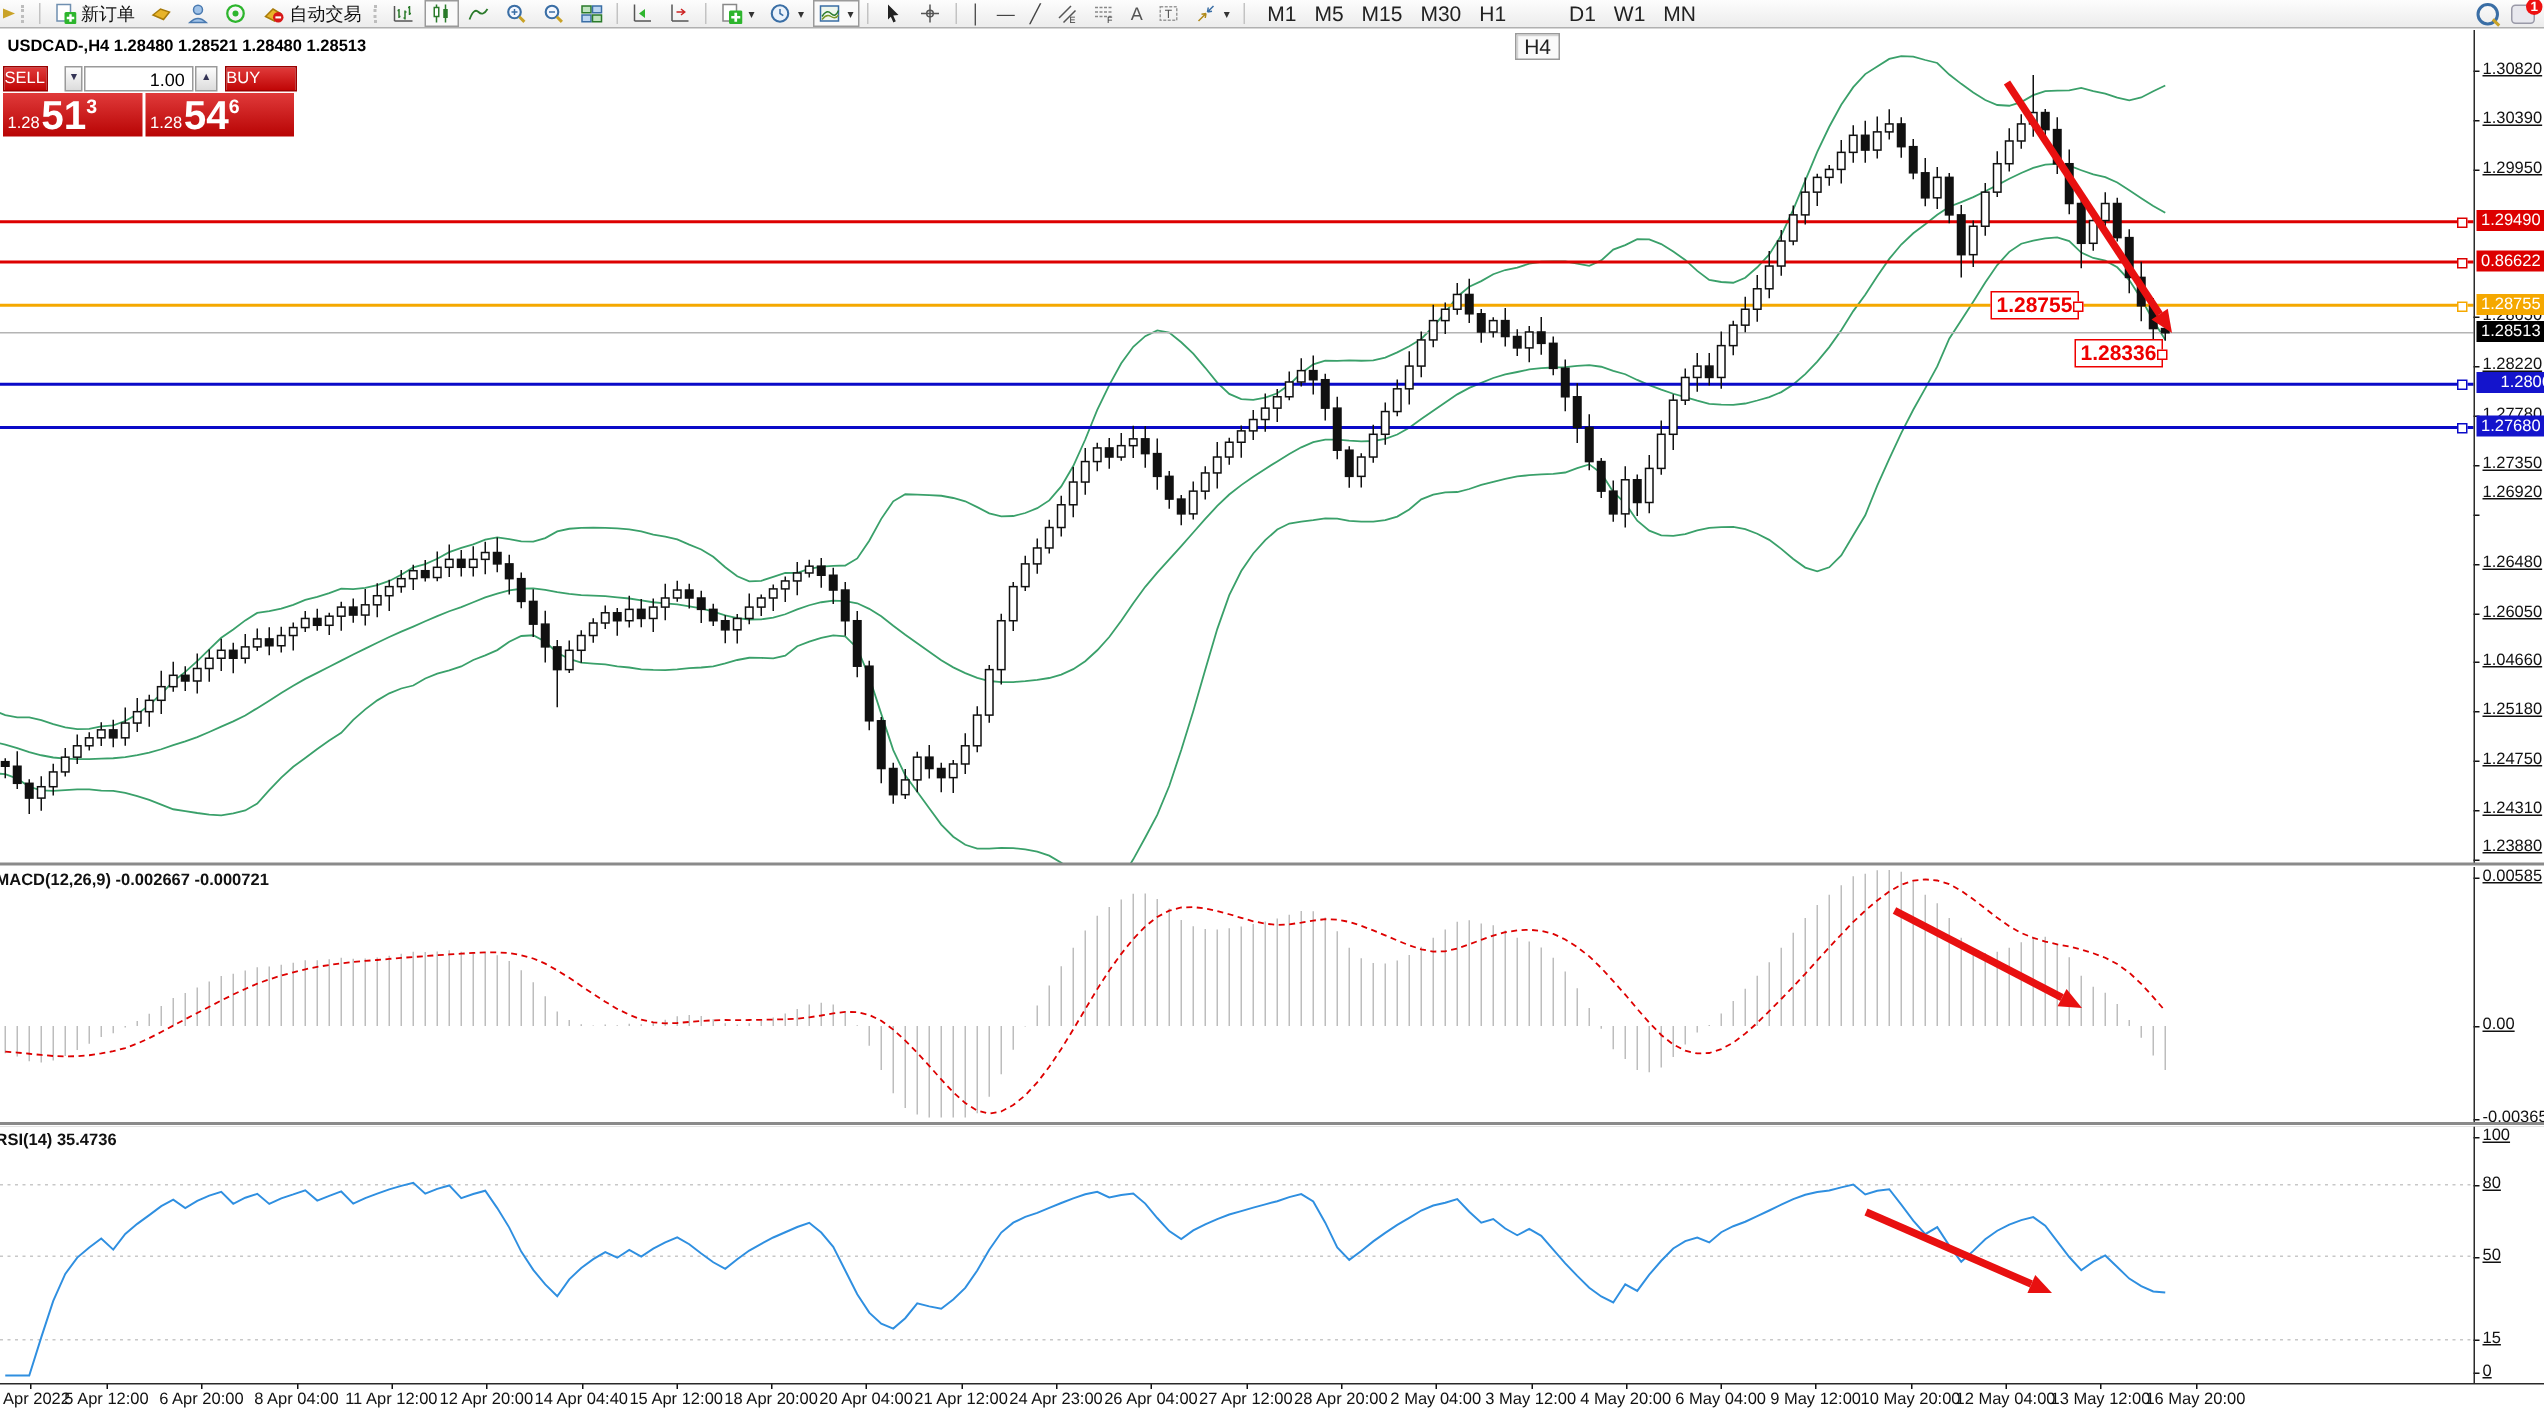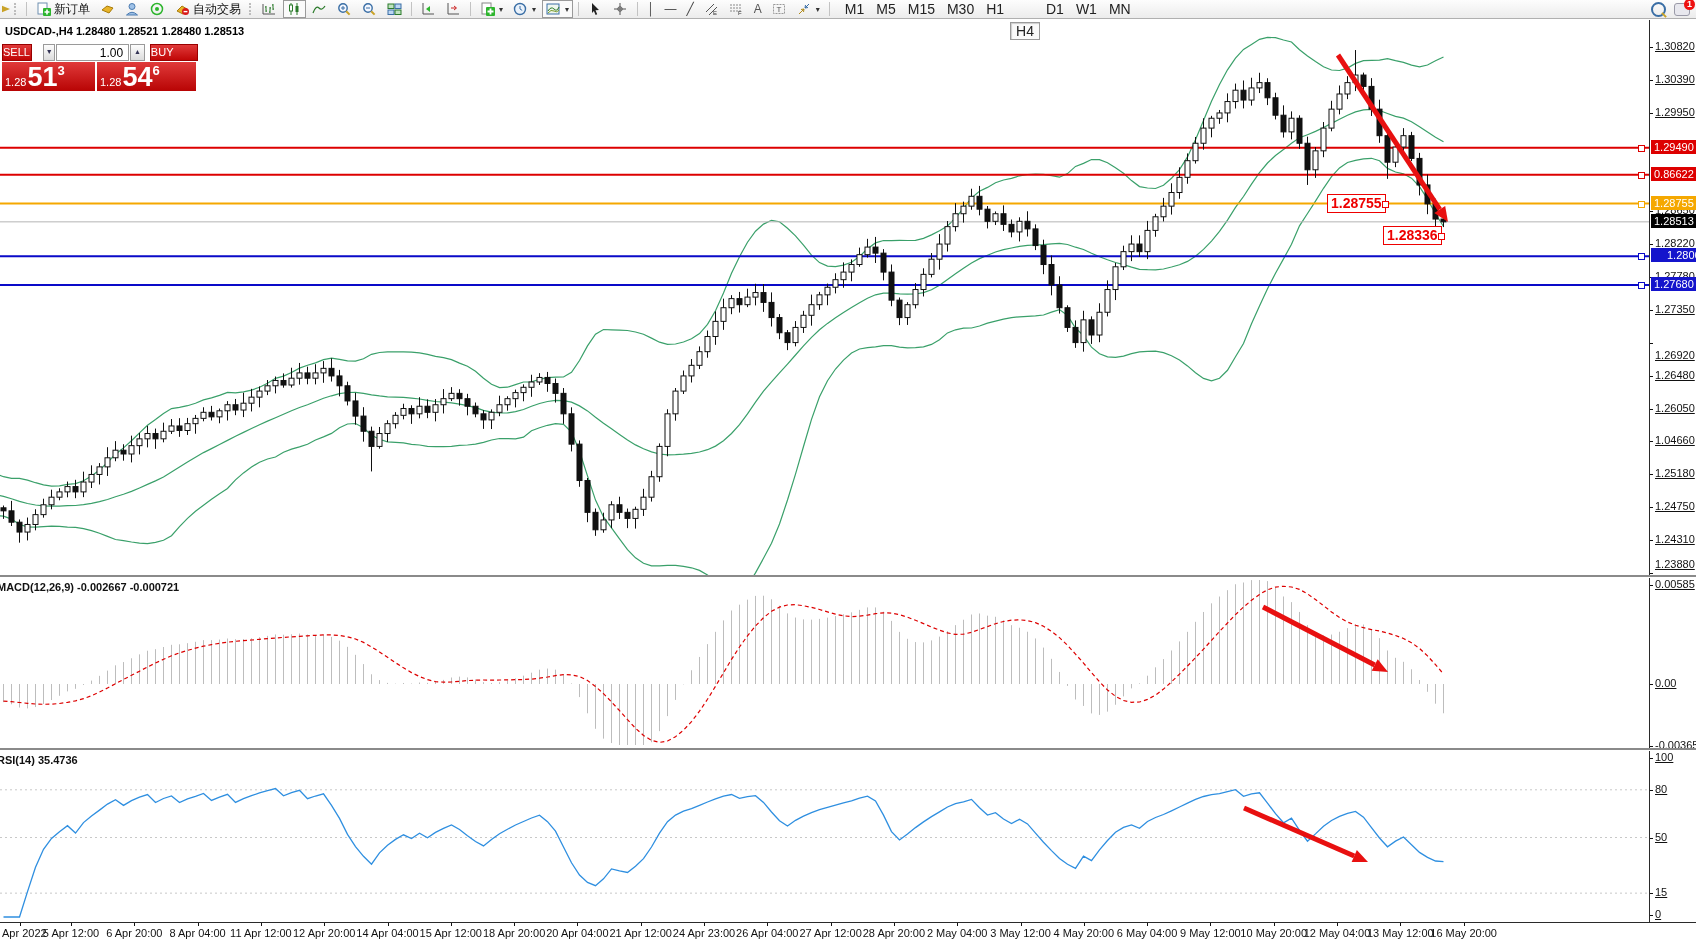--- a/index.html
+++ b/index.html
@@ -914,21 +914,21 @@
       <div class="tick-label" style="top: 105.937px;">1.29950</div>
       <div class="tick-mark" style="top: 211.464px;"></div>
       <div class="tick-label" style="top: 204.464px;">1.28650</div>
       <div class="tick-mark" style="top: 244.054px;"></div>
       <div class="tick-label" style="top: 237.054px;">1.28220</div>
       <div class="tick-mark" style="top: 277.402px;"></div>
       <div class="tick-label" style="top: 270.402px;">1.27780</div>
       <div class="tick-mark" style="top: 309.991px;"></div>
       <div class="tick-label" style="top: 302.991px;">1.27350</div>
       <div class="tick-mark" style="top: 342.581px;"></div>
-      <div class="tick-label" style="top: 349px;">1.26920</div>
+      <div class="tick-label" style="top: 322px;">1.26920</div>
       <div class="tick-mark" style="top: 375.929px;"></div>
       <div class="tick-label" style="top: 368.929px;">1.26480</div>
       <div class="tick-mark" style="top: 408.518px;"></div>
       <div class="tick-label" style="top: 401.518px;">1.26050</div>
       <div class="tick-mark" style="top: 441.108px;"></div>
       <div class="tick-label" style="top: 434.108px;">1.04660</div>
       <div class="tick-mark" style="top: 474.456px;"></div>
       <div class="tick-label" style="top: 467.456px;">1.25180</div>
       <div class="tick-mark" style="top: 507.045px;"></div>
       <div class="tick-label" style="top: 500.045px;">1.24750</div>
@@ -969,21 +969,21 @@
       <div class="date-label" style="left: 71px;">5 Apr 12:00</div>
       <div class="date-tick" style="left: 134.3px;"></div>
       <div class="date-label" style="left: 134.3px;">6 Apr 20:00</div>
       <div class="date-tick" style="left: 197.6px;"></div>
       <div class="date-label" style="left: 197.6px;">8 Apr 04:00</div>
       <div class="date-tick" style="left: 260.9px;"></div>
       <div class="date-label" style="left: 260.9px;">11 Apr 12:00</div>
       <div class="date-tick" style="left: 324.2px;"></div>
       <div class="date-label" style="left: 324.2px;">12 Apr 20:00</div>
       <div class="date-tick" style="left: 387.5px;"></div>
-      <div class="date-label" style="left: 387.5px;">14 Apr 04:00</div>
+      <div class="date-label" style="left: 387.5px;">14 Apr 04:40</div>
       <div class="date-tick" style="left: 450.8px;"></div>
       <div class="date-label" style="left: 450.8px;">15 Apr 12:00</div>
       <div class="date-tick" style="left: 514.1px;"></div>
       <div class="date-label" style="left: 514.1px;">18 Apr 20:00</div>
       <div class="date-tick" style="left: 577.4px;"></div>
       <div class="date-label" style="left: 577.4px;">20 Apr 04:00</div>
       <div class="date-tick" style="left: 640.7px;"></div>
       <div class="date-label" style="left: 640.7px;">21 Apr 12:00</div>
       <div class="date-tick" style="left: 704px;"></div>
       <div class="date-label" style="left: 704px;">24 Apr 23:00</div>

